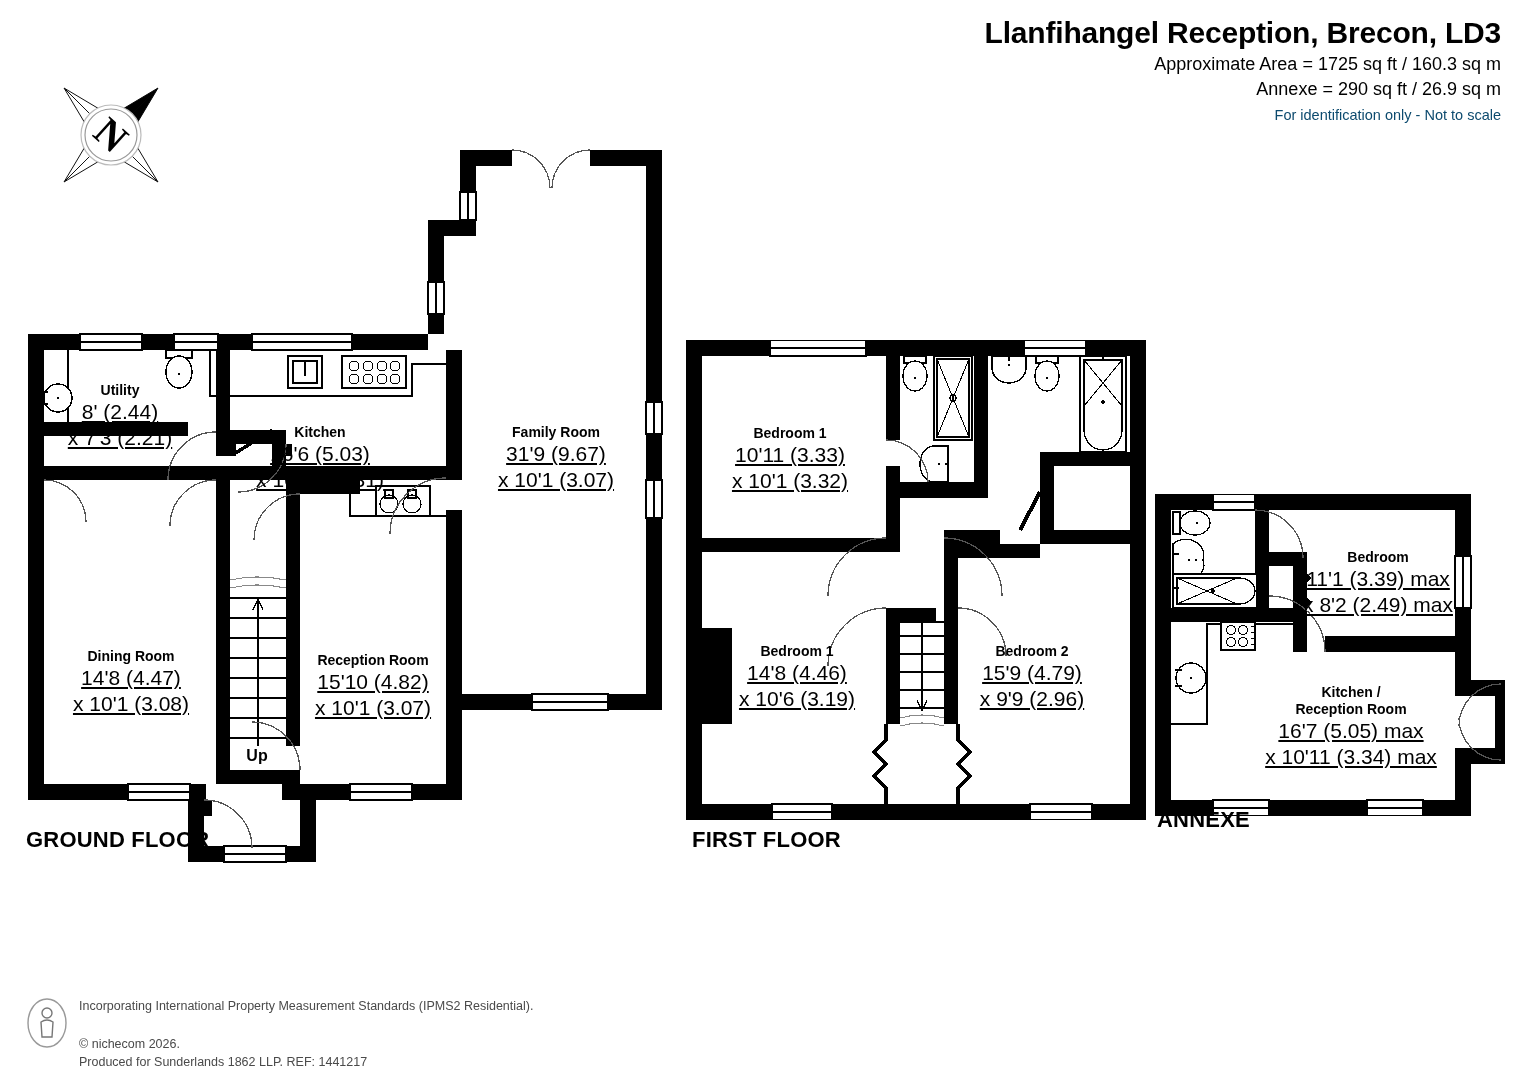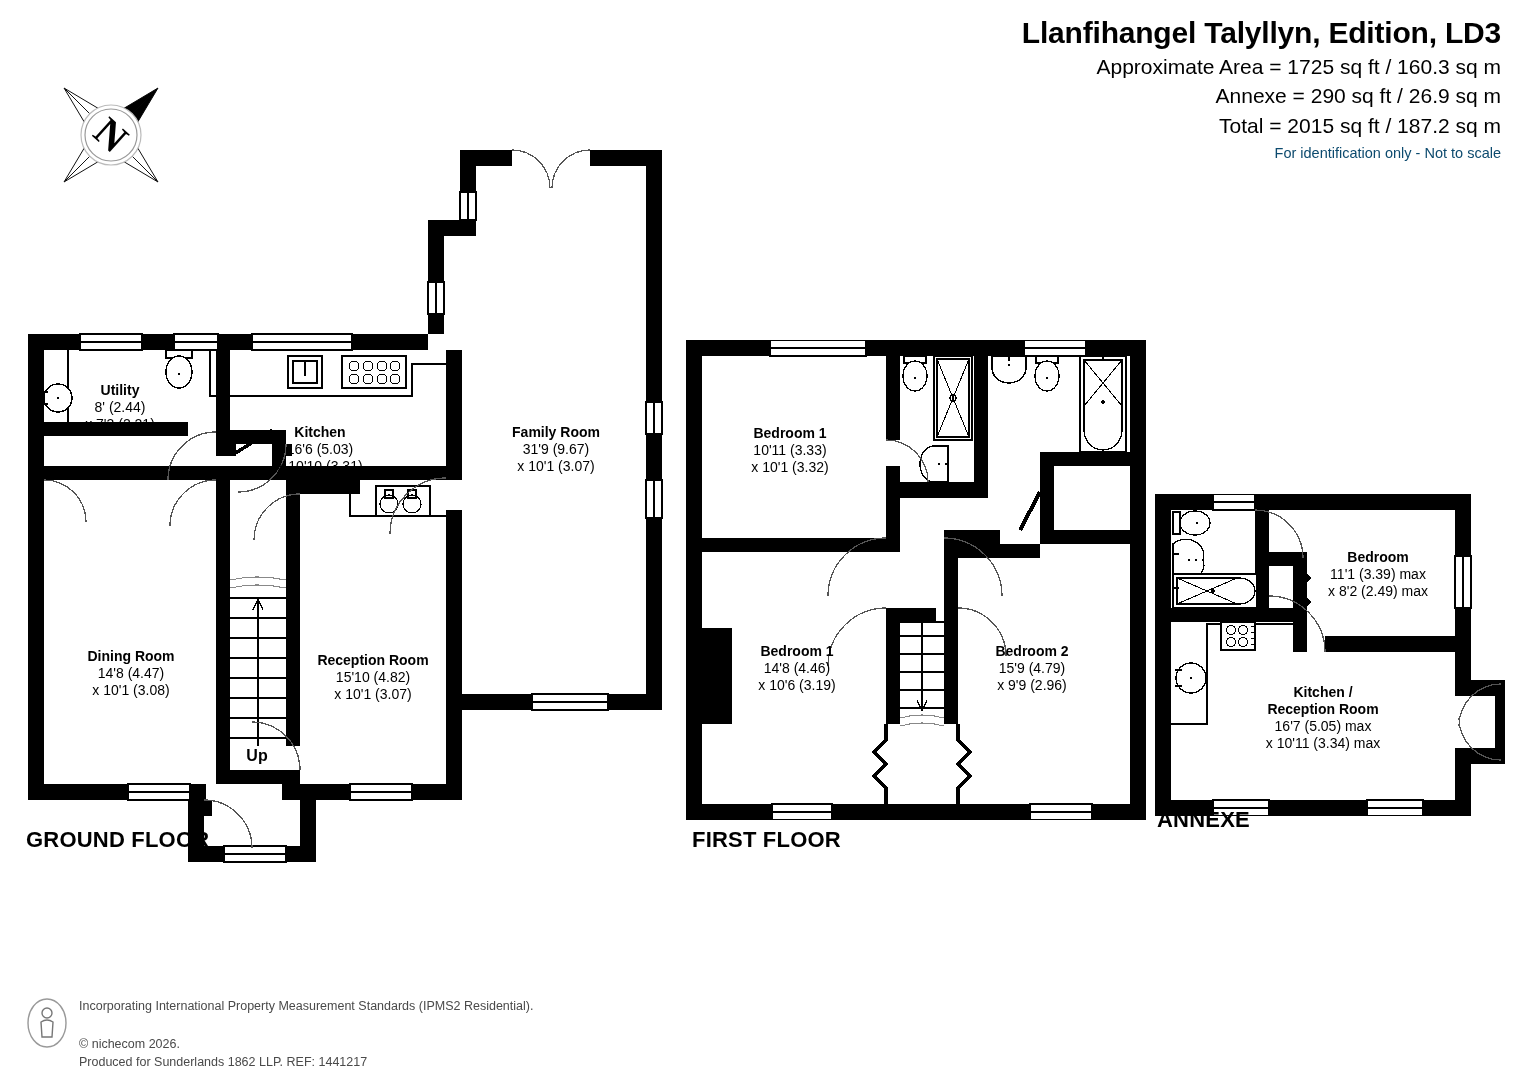--- a/index.html
+++ b/index.html
@@ -2,57 +2,56 @@
 <html><head>
 <meta charset="utf-8">
 <style>
   html,body{margin:0;padding:0;background:#fff;}
   body{width:1527px;height:1080px;position:relative;overflow:hidden;
        font-family:"Liberation Sans",sans-serif;color:#000;}
 
   
   #header{position:absolute;right:26px;top:16px;text-align:right;}
   #title{font-size:30px;font-weight:bold;letter-spacing:-0.2px;line-height:1.15;}
-  .area-line{font-size:21px;line-height:1.33;margin-top:2px;}
+  .area-line{font-size:18px;line-height:1.33;margin-top:2px;}
   #ident{font-size:14.5px;margin-top:5px;color:#0c4a6e;}
 
   
   #compass{position:absolute;left:52px;top:76px;width:118px;height:118px;}
 
   
   .plan{position:absolute;}
   .plan svg{display:block;}
 
   
   .floor-caption{position:absolute;font-size:22px;font-weight:bold;letter-spacing:0.2px;}
   #cap-ground{left:26px;top:827px;}
   #cap-first{left:692px;top:827px;}
   #cap-annexe{left:1157px;top:807px;}
 
   
   .room{position:absolute;text-align:center;line-height:1.22;white-space:nowrap;
         transform:translateX(-50%);}
   .room .nm{font-size:14px;font-weight:bold;}
-  .room .dm{font-size:14px;}
+  .room .dm{font-size:21px;text-decoration:underline;}
   .stair-lbl{position:absolute;font-size:16px;font-weight:bold;transform:translateX(-50%);}
 
   
   #footer{position:absolute;left:26px;top:997px;display:flex;align-items:flex-start;gap:11px;}
   #footer .txt{font-size:12.5px;line-height:1.5;color:#4a4a4a;}
   #footer .txt span{display:block;}
   .inline-c{}
 </style>
 </head>
 <body>
 
 <div id="header">
-  <div id="title">Llanfihangel Talyllyn, Edition, LD3</div>
+  <div id="title">Llanfihangel Reception, Brecon, LD3</div>
   <div class="area-line">Approximate Area = 1725 sq ft / 160.3 sq m</div>
   <div class="area-line">Annexe = 290 sq ft / 26.9 sq m</div>
-  <div class="area-line">Total = 2015 sq ft / 187.2 sq m</div>
   <div id="ident">For identification only - Not to scale</div>
 </div>
 
 <div id="compass">
   <svg width="118" height="118" viewBox="0 0 118 118">
 
     <g stroke="#111" stroke-width="1" fill="none">
       <path d="M59 59 L12 12 L59 59 L106 12 L59 59 L106 106 L59 59 L12 106 Z"></path>
       <path d="M12 12 L59 40 L106 12 L78 59 L106 106 L59 78 L12 106 L40 59 Z"></path>
     </g>
@@ -532,21 +531,21 @@
   <div class="dm">15'9 (4.79)</div>
   <div class="dm">x 9'9 (2.96)</div>
 </div>
 <div class="stair-lbl" style="left:911px;top:607px;">Down</div>
 
 <div class="room" style="left:1378px;top:549px;">
   <div class="nm">Bedroom</div>
   <div class="dm">11'1 (3.39) max</div>
   <div class="dm">x 8'2 (2.49) max</div>
 </div>
-<div class="room" style="left:1323px;top:684px;">
+<div class="room" style="left:1351px;top:684px;">
   <div class="nm">Kitchen /</div>
   <div class="nm">Reception Room</div>
   <div class="dm">16'7 (5.05) max</div>
   <div class="dm">x 10'11 (3.34) max</div>
 </div>
 
 <div class="floor-caption" id="cap-ground">GROUND FLOOR</div>
 <div class="floor-caption" id="cap-first">FIRST FLOOR</div>
 <div class="floor-caption" id="cap-annexe">ANNEXE</div>
 

